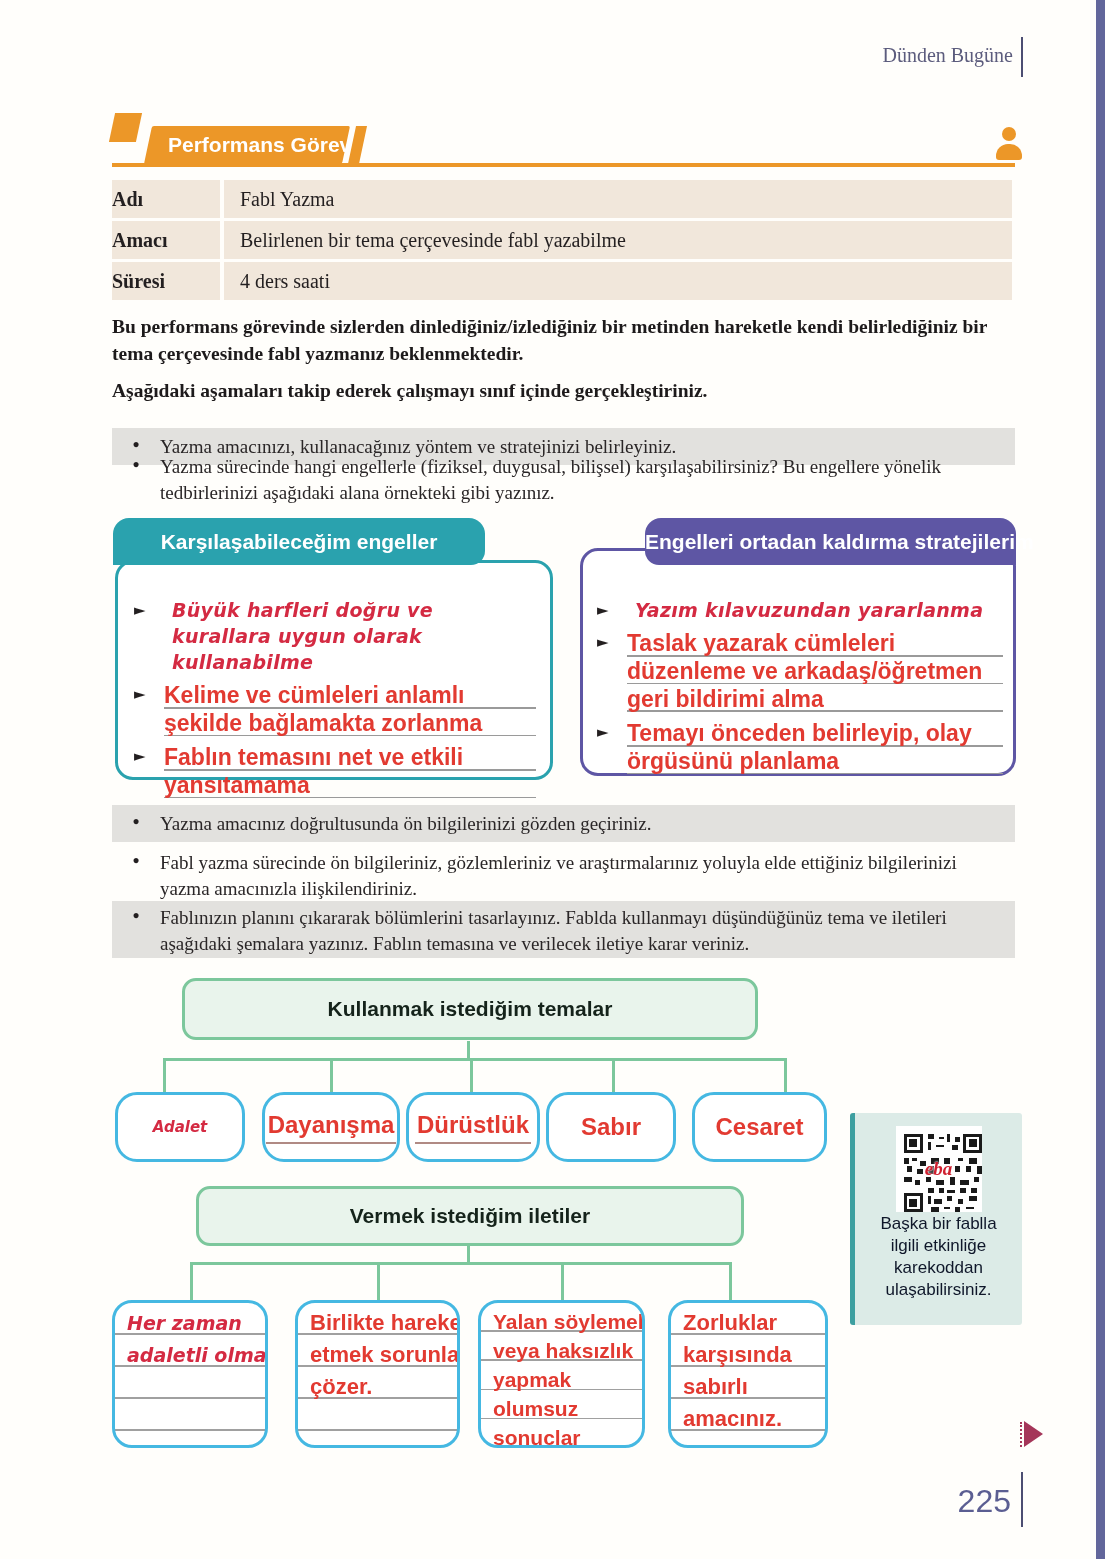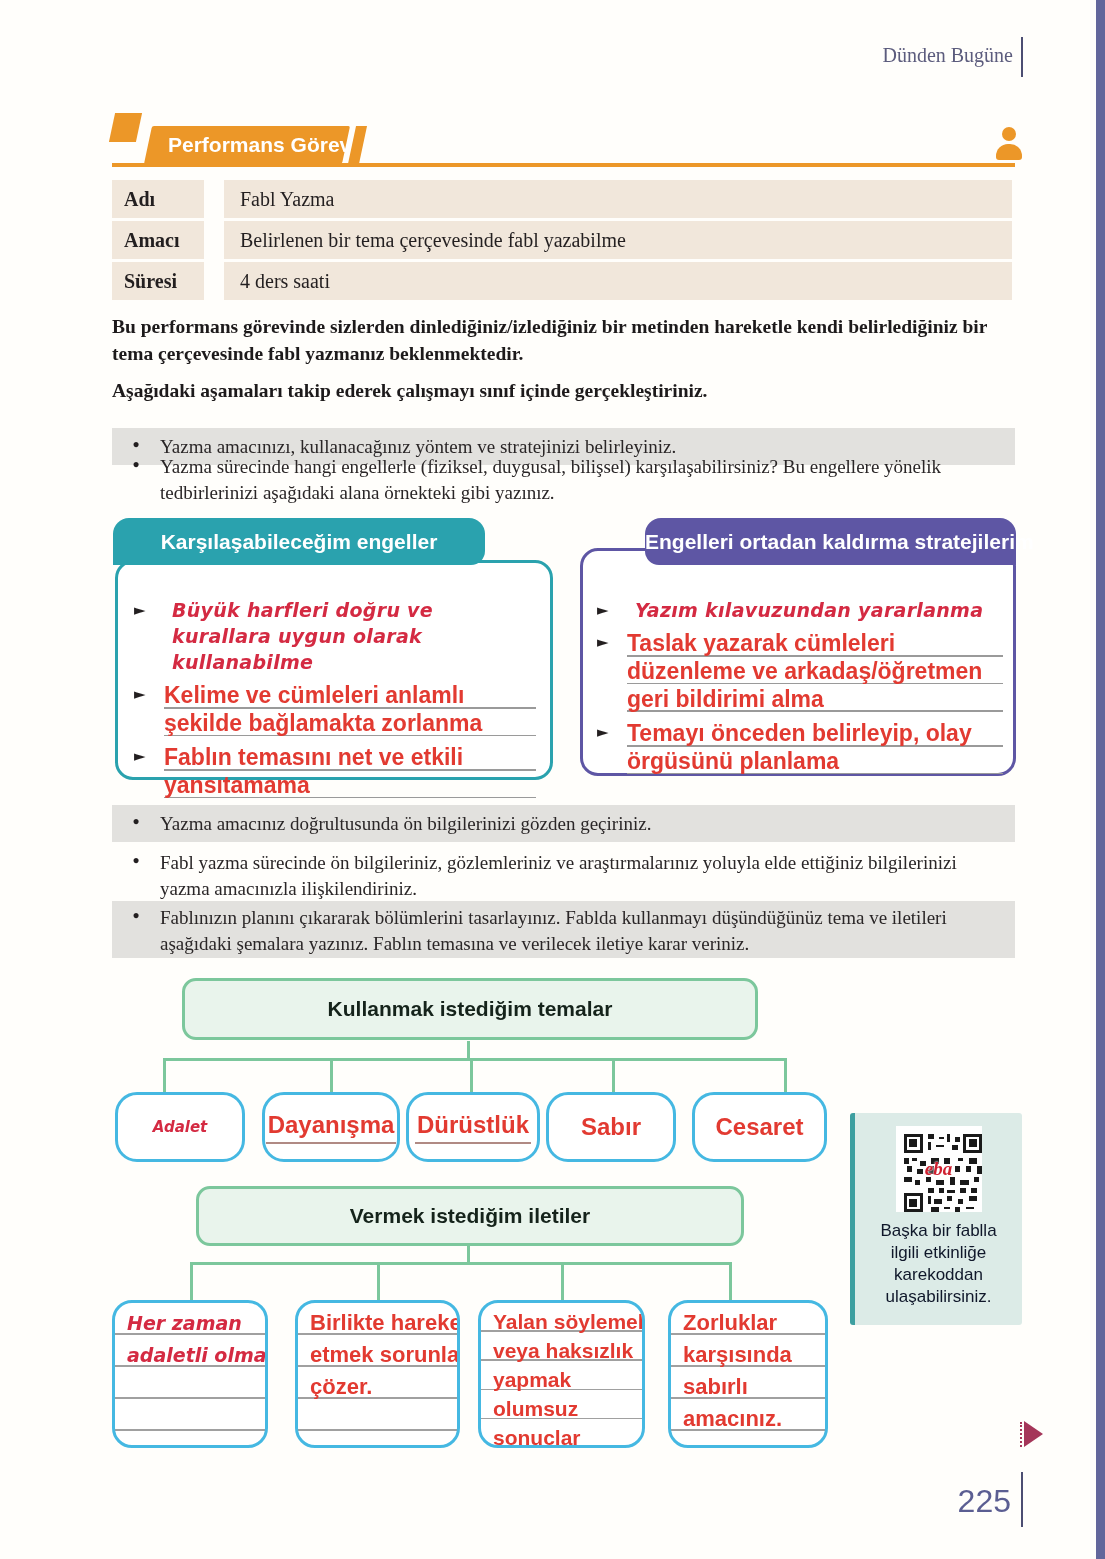--- a/index.html
+++ b/index.html
@@ -22,21 +22,21 @@
   .banner-square { left:112px; top:113px; width:27px; height:29px; background:#ec9728; transform:skewX(-12deg); }
   .banner-body { left:148px; top:126px; width:198px; height:38px; background:#ec9728; transform:skewX(-12deg); border-radius:2px; }
   .banner-label { display:block; transform:skewX(12deg); color:#fff; font-family:"Liberation Sans", sans-serif; font-weight:bold; font-size:21px; line-height:38px; padding-left:20px; white-space:nowrap; }
   .banner-accent { left:352px; top:126px; width:11px; height:38px; background:#ec9728; transform:skewX(-12deg); }
   .banner-rule { left:112px; top:163px; width:903px; height:4px; background:#ec9728; }
   .person-icon-head { left:1002px; top:127px; width:14px; height:14px; border-radius:50%; background:#ec9728; }
   .person-icon-body { left:996px; top:144px; width:26px; height:16px; border-radius:12px 12px 3px 3px; background:#ec9728; }
 
   
   .cell { background:#f1e7db; height:38px; font-size:20px; line-height:38px; }
-  .cell-label { left:112px; width:92px; font-weight:bold; padding-left:12px; }
+  .cell-label { left:112px; width:108px; font-weight:bold; padding-left:0; }
   .cell-value { left:224px; width:788px; padding-left:16px; }
   .row1 { top:180px; } .row2 { top:221px; } .row3 { top:262px; }
 
   
   .intro-p { left:112px; width:906px; font-weight:bold; font-size:19.5px; line-height:27px; color:#1d1a1b; }
   .p1 { top:313px; } .p2 { top:377px; }
 
   
   .step { left:112px; width:903px; display:flex; }
   .step-gray { background:#e2e1de; }
@@ -84,21 +84,21 @@
   .m-stub { top:1262px; width:3px; height:38px; }
   .msg-box { top:1300px; height:148px; border:3px solid #45b8e2; border-radius:20px; background:#fff; overflow:hidden;
     background-image:repeating-linear-gradient(to bottom, transparent 0, transparent 30.5px, #a0a0a0 30.5px, #a0a0a0 32px); padding:4px 10px 0 12px; }
   .msg-box p { font-family:"Liberation Sans", sans-serif; font-weight:bold; color:#e23a31; font-size:22px; line-height:32px; white-space:nowrap; }
   .msg-hand p { font-family:"DejaVu Sans", sans-serif; font-style:italic; color:#d42a42; font-size:19px; font-weight:bold; }
   .msg-tight { background-image:repeating-linear-gradient(to bottom, transparent 0, transparent 27.5px, #a0a0a0 27.5px, #a0a0a0 29px); }
   .msg-tight p { font-size:21px; line-height:29px; }
 
   
   .qr-panel { left:850px; top:1113px; width:172px; height:212px; background:#dcebe7; border-left:5px solid #3d9fa0; border-radius:3px; text-align:center; }
-  .qr-wrap { position:relative; width:86px; height:86px; margin:13px auto 8px; background:#fff; padding:8px; }
+  .qr-wrap { position:relative; width:86px; height:86px; margin:13px auto 1px; background:#fff; padding:8px; }
   .qr-logo { position:absolute; left:0; right:0; top:32px; font-family:"Liberation Serif", serif; font-style:italic; font-weight:bold; color:#cf2030; font-size:19px; text-shadow:0 0 2px #fff, 0 0 2px #fff; }
   .qr-caption { font-family:"Liberation Sans", sans-serif; font-size:17px; line-height:22px; color:#0f172a; padding:0 10px; }
 
   
   .next-arrow { left:1024px; top:1421px; width:0; height:0; border-top:13px solid transparent; border-bottom:13px solid transparent; border-left:19px solid #a53659; }
   .next-arrow-line { left:1020px; top:1422px; width:0; height:25px; border-left:2px dotted #a53659; }
   .page-num { left:945px; top:1483px; width:66px; text-align:right; font-family:"Liberation Sans", sans-serif; font-size:32px; color:#5b5e92; }
   .page-num-line { left:1021px; top:1472px; width:2px; height:55px; background:#4c4e72; }
 </style>
 </head>

